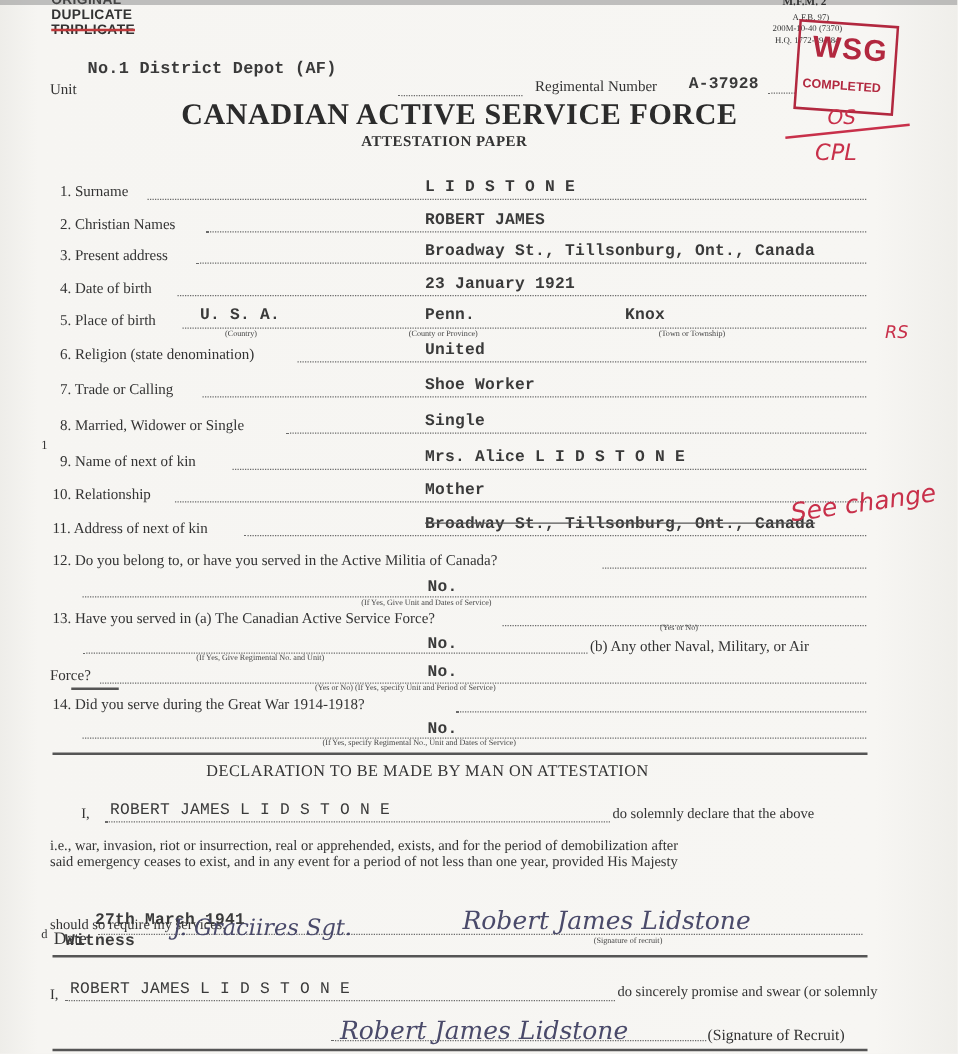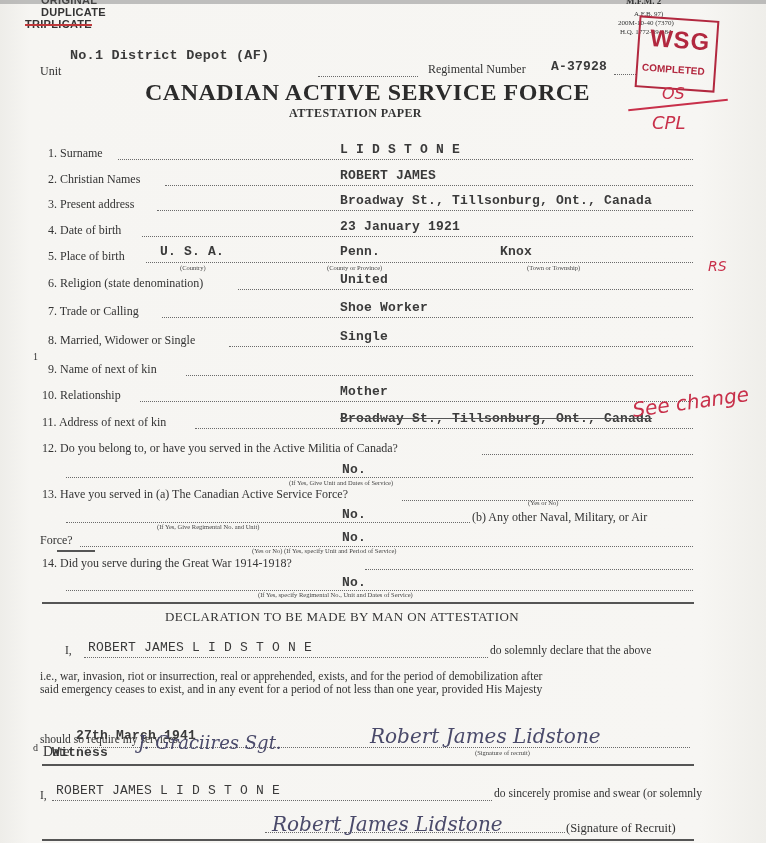--- a/index.html
+++ b/index.html
@@ -26,21 +26,21 @@
   .formnum { font-size:7px; color:#333; text-align:center; line-height:8px; }
 </style>
 </head>
 <body>
 
 <div class="paper">
   <div class="topshade"></div>
 
   <div class="abs copy" style="left:41px;top:-6px;color:#444;">ORIGINAL</div>
   <div class="abs copy" style="left:41px;top:6px;">DUPLICATE</div>
-  <div class="abs copy strike-red" style="left:25px;top:18px;">TRIPLICATE</div>
+  <div class="abs copy strike-red" style="left:41px;top:18px;">TRIPLICATE</div>
 
   <div class="abs type" style="left:70px;top:48px;font-size:13.5px;">No.1 District Depot (AF)</div>
   <div class="abs label" style="left:40px;top:64px;">Unit</div>
   <div class="dots" style="left:318px;top:76px;width:100px;"></div>
 
   <div class="abs label" style="left:428px;top:62px;">Regimental Number</div>
   <div class="abs type" style="left:551px;top:59px;">A-37928</div>
   <div class="dots" style="left:614px;top:74px;width:22px;"></div>
 
   <div class="abs formnum" style="left:626px;top:-3px;font-weight:bold;font-size:9px;">M.F.M. 2</div>
@@ -93,20 +93,21 @@
   <div class="dots" style="left:162px;top:317px;width:531px;"></div>
   <div class="abs type" style="left:340px;top:300px;">Shoe  Worker</div>
 
   <div class="abs label" style="left:48px;top:333px;"><span>8.</span> <span>Married, Widower or Single</span></div>
   <div class="dots" style="left:229px;top:346px;width:464px;"></div>
   <div class="abs type" style="left:340px;top:329px;">Single</div>
 
   <div class="abs label" style="left:33px;top:351px;font-size:10px;">1</div>
   <div class="abs label" style="left:48px;top:362px;"><span>9.</span> <span>Name of next of kin</span></div>
   <div class="dots" style="left:186px;top:375px;width:507px;"></div>
+  <div class="abs type" style="left:340px;top:358px;">Mrs. Alice  L I D S T O N E</div>
 
   <div class="abs label" style="left:42px;top:388px;"><span>10.</span> <span>Relationship</span></div>
   <div class="dots" style="left:140px;top:401px;width:553px;"></div>
   <div class="abs type" style="left:340px;top:384px;">Mother</div>
 
   <div class="abs label" style="left:42px;top:415px;"><span>11.</span> <span>Address of next of kin</span></div>
   <div class="dots" style="left:195px;top:428px;width:498px;"></div>
   <div class="abs type" style="left:340px;top:411px;text-decoration:line-through;text-decoration-color:#555;">Broadway St., Tillsonburg, Ont., Canada</div>
   <div class="abs red-hand" style="left:632px;top:390px;font-size:20px;transform:rotate(-8deg);">See change</div>
 

